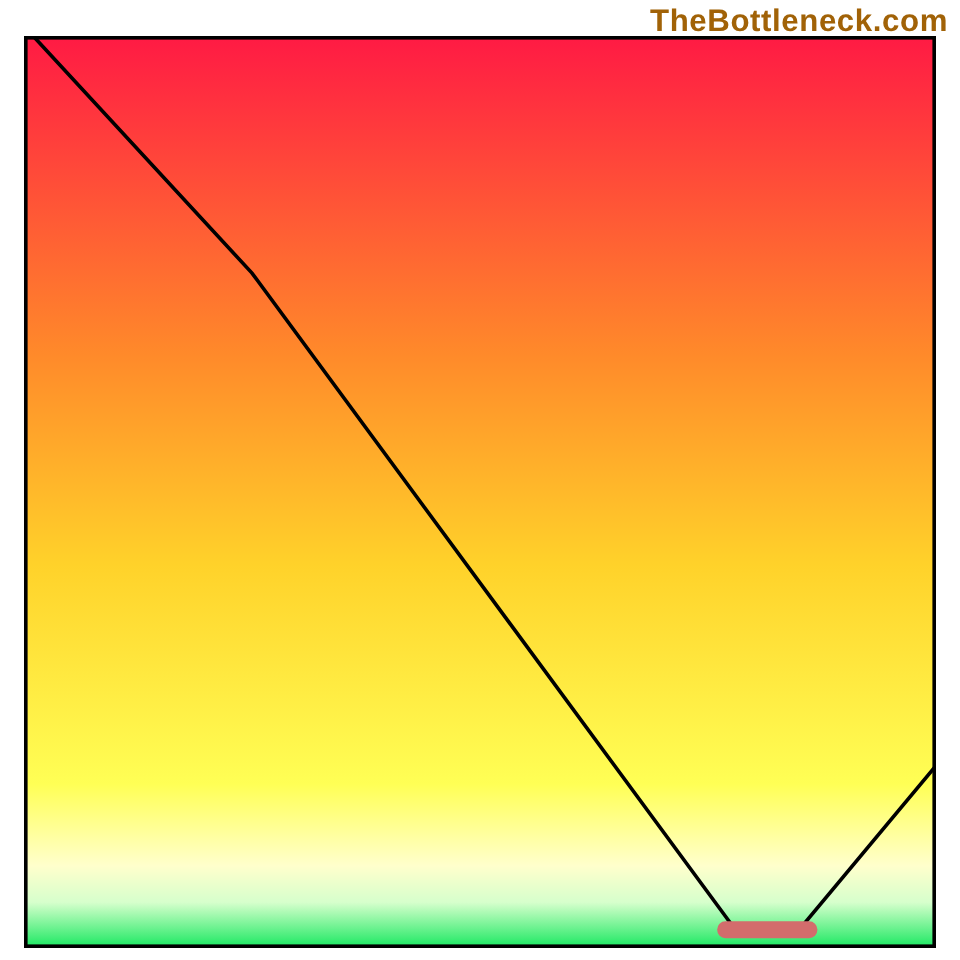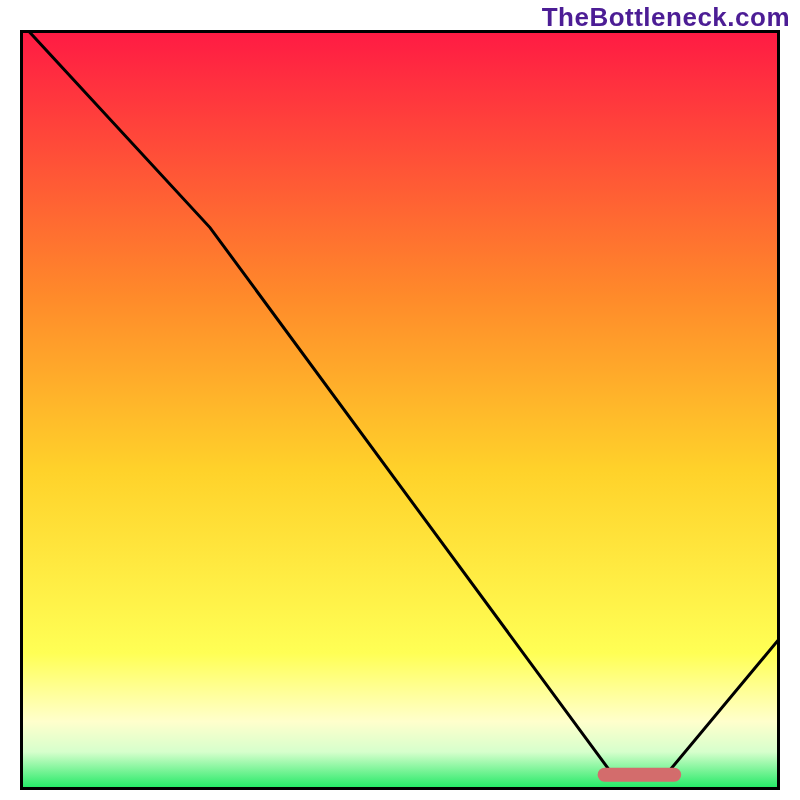--- a/index.html
+++ b/index.html
@@ -15,21 +15,21 @@
     position: relative;
     width: 800px;
     height: 800px;
   }
   .watermark {
     position: absolute;
     top: 2px;
     right: 10px;
     font-size: 26px;
     font-weight: bold;
-    color: #4c1d95;
+    color: #a16207;
     letter-spacing: 0.5px;
     user-select: none;
   }
   .plot-frame {
     position: absolute;
     left: 20px;
     top: 30px;
     width: 760px;
     height: 760px;
     background: #fff;

